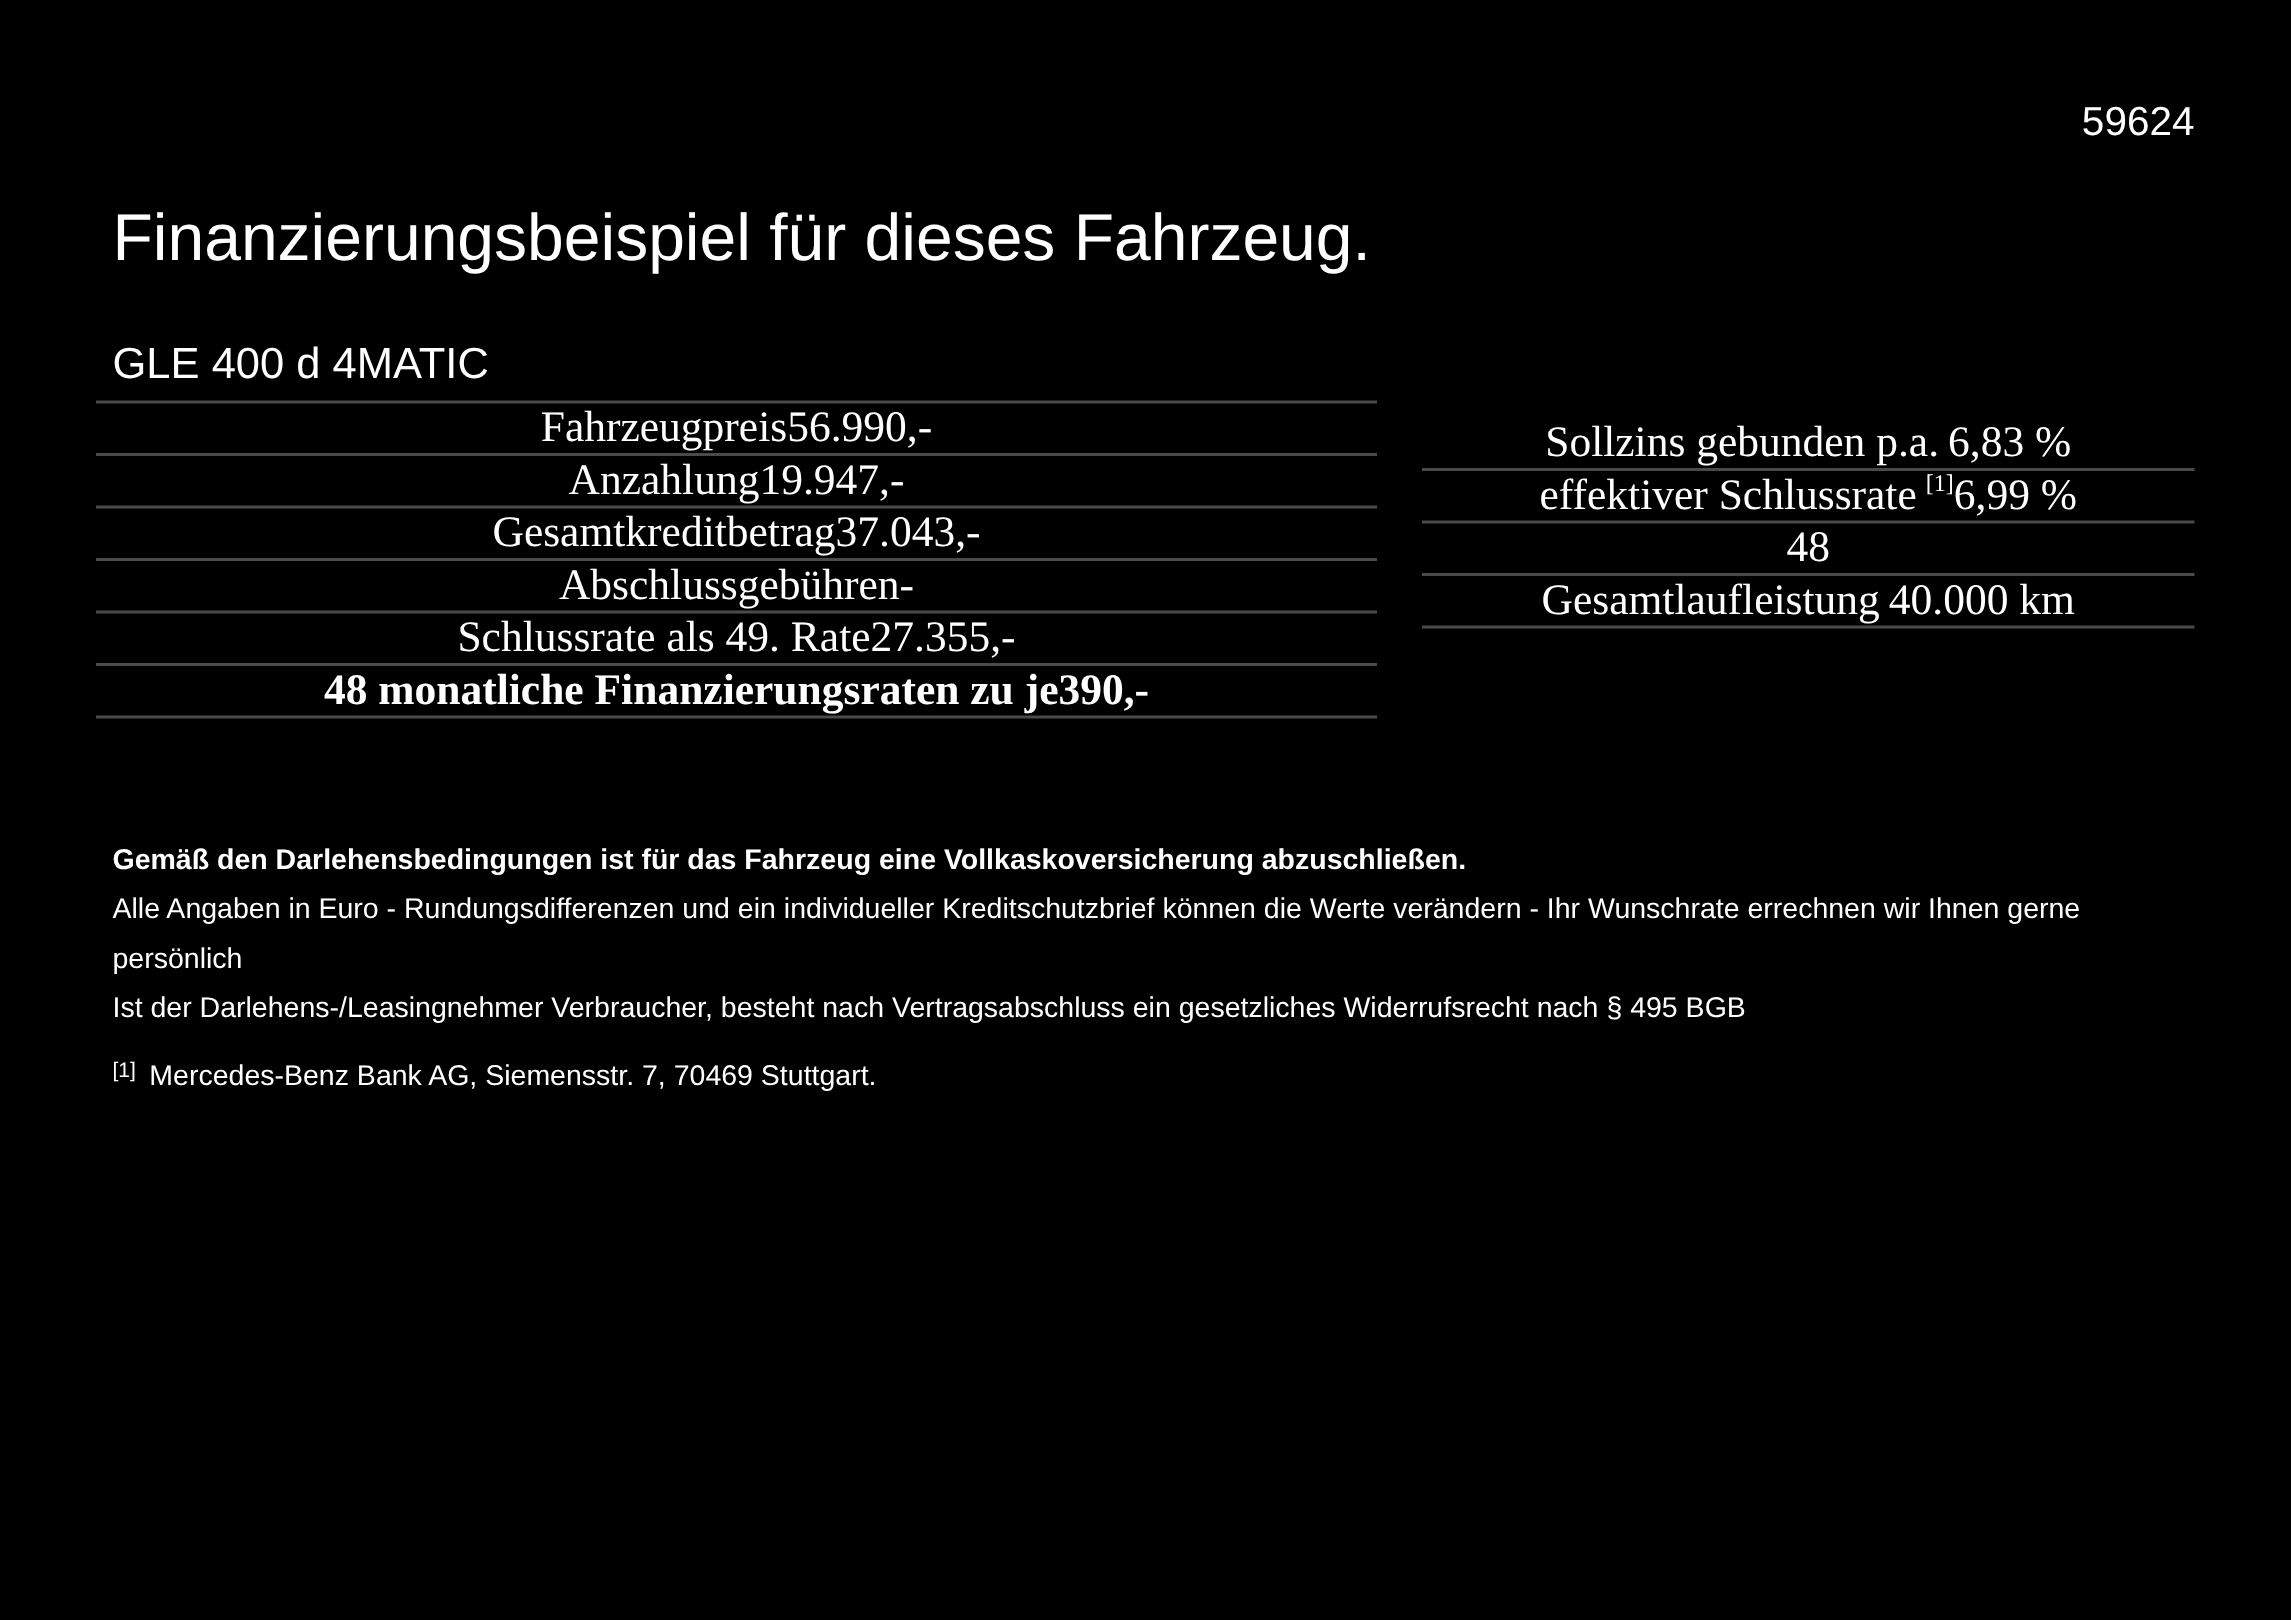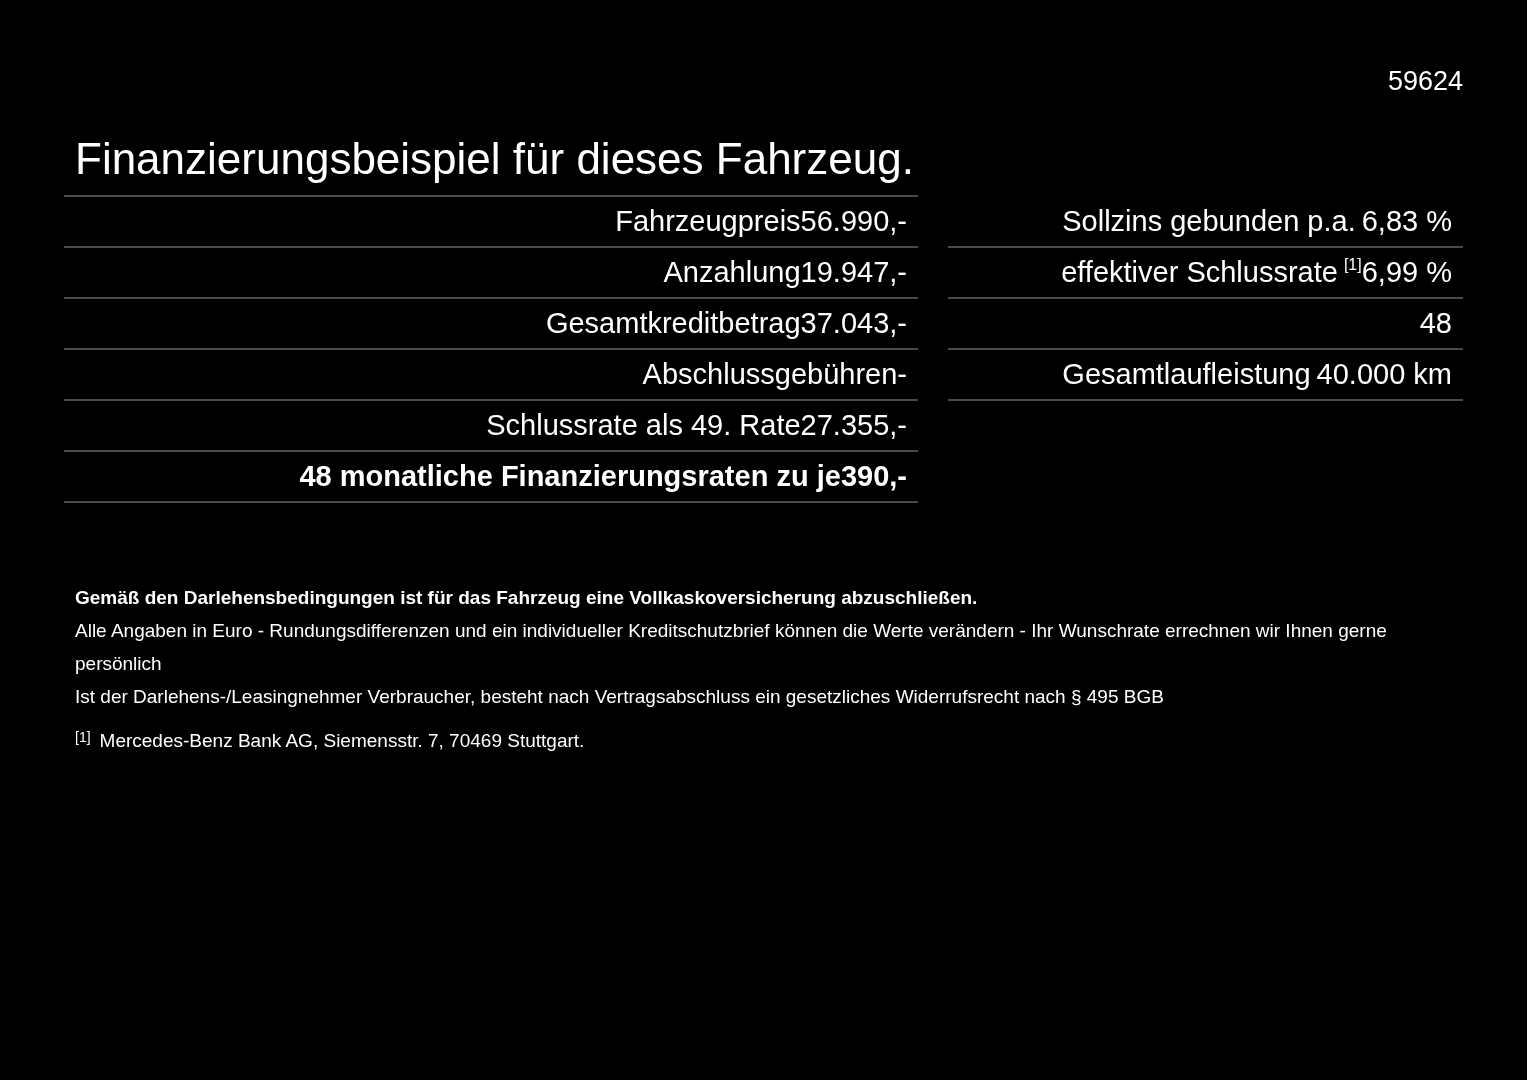--- a/index.html
+++ b/index.html
@@ -43,30 +43,31 @@
     display:flex;
     align-items:flex-start;
   }
   .finance-table{
     width:854px;
     border-top:2px solid var(--line);
   }
   .conditions-table{
     width:515px;
     margin-left:30px;
-    margin-top:2px;
+    margin-top:12px;
   }
   .trow{
     display:flex;
-    justify-content:flex-end;
+    justify-content:center;
     align-items:center;
-    height:51px;
+    height:35px;
     padding:0 11px;
     border-bottom:2px solid var(--line);
     font-size:29px;
+    font-family:Liberation Serif, serif;
   }
   .trow .label{white-space:nowrap;}
   .trow .value{white-space:nowrap;text-align:right;}
   .trow.bold{font-weight:bold;}
   .sup-marker{
     font-size:16px;
     vertical-align:12px;
     margin-left:6px;
   }
   .footer{
@@ -90,20 +91,21 @@
 </style>
 </head>
 <body>
 
 <div class="container">
 
   <div class="doc-number">59624</div>
 
   <h1 class="title">Finanzierungsbeispiel für dieses Fahrzeug.</h1>
 
+  <div class="model">GLE 400 d 4MATIC</div>
 
   <div class="tables">
 
     <div class="finance-table">
       <div class="trow">
         <span class="label">Fahrzeugpreis</span>
         <span class="value">56.990,-</span>
       </div>
       <div class="trow">
         <span class="label">Anzahlung</span>

